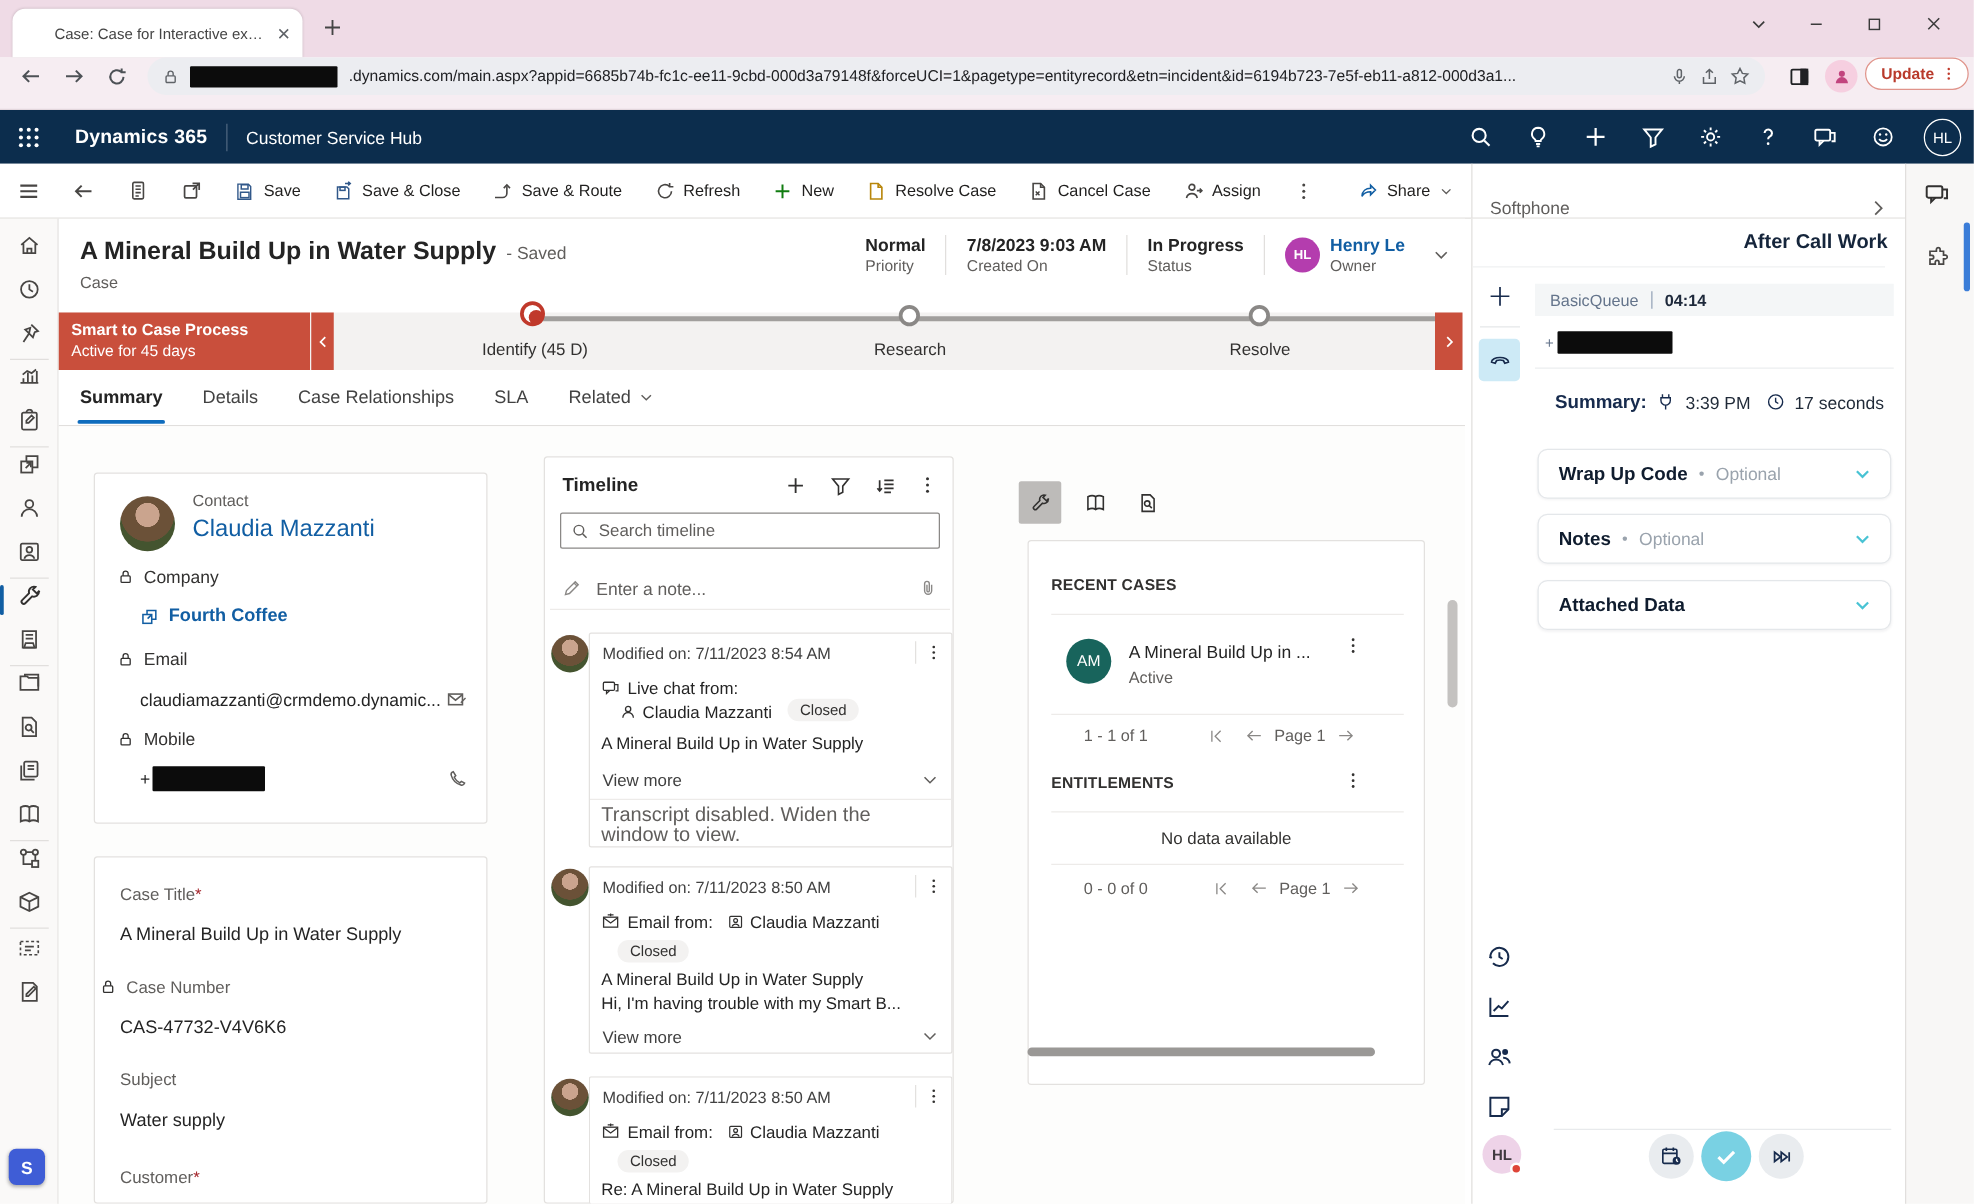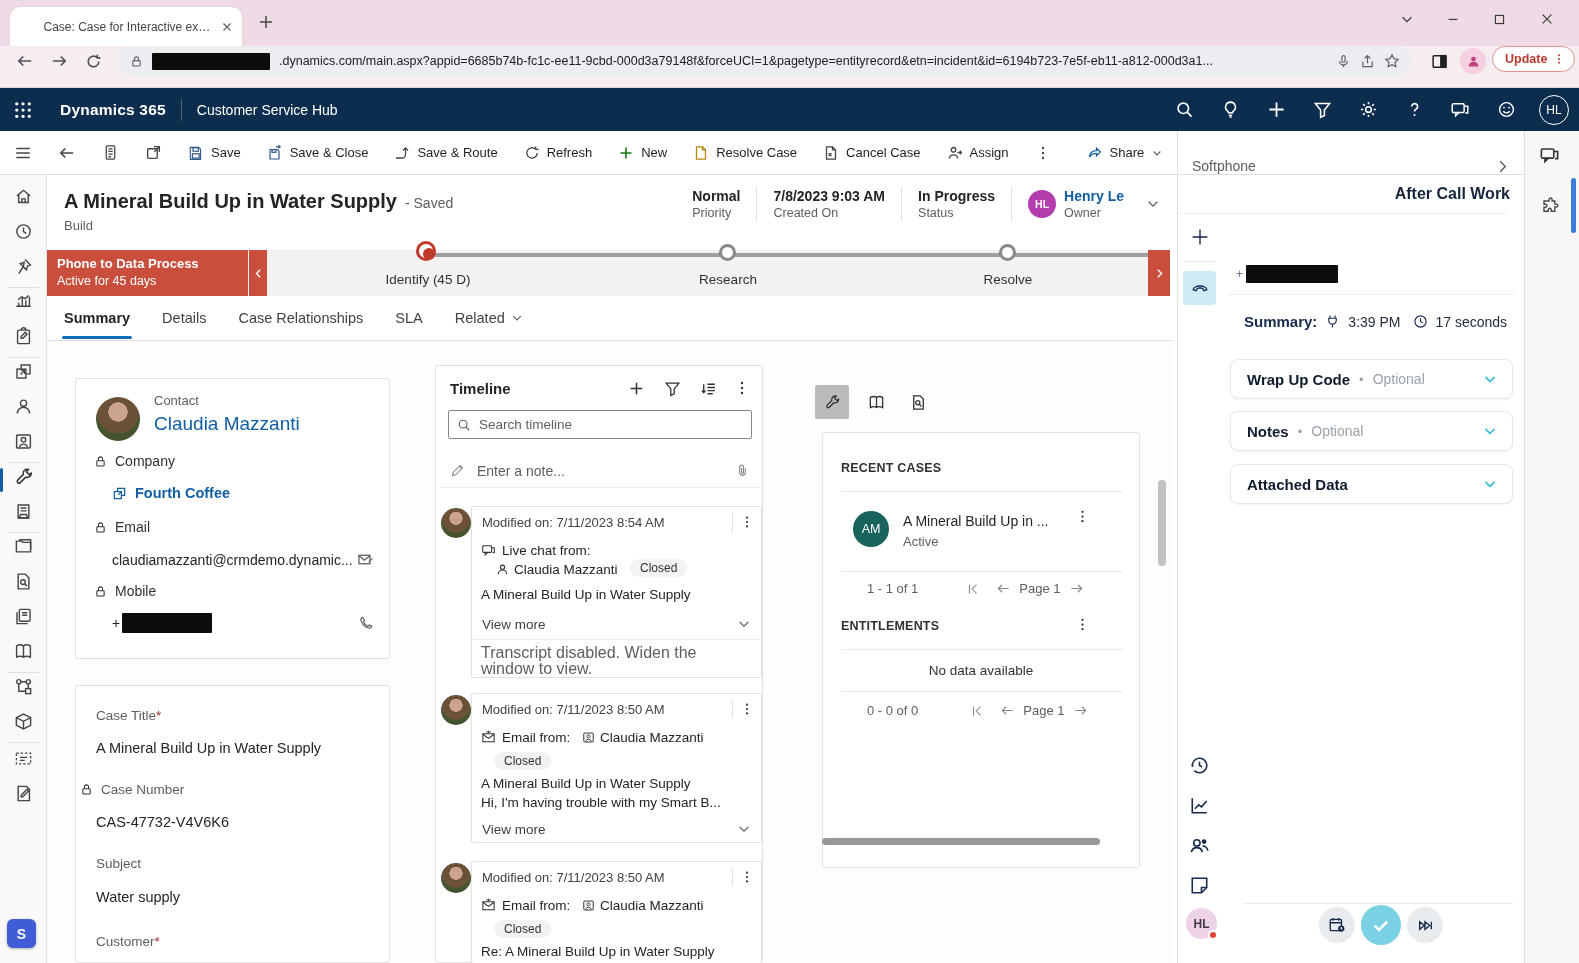--- a/index.html
+++ b/index.html
@@ -590,21 +590,21 @@
       </span>
     <span class="sbadge">S</span>
   </div>
 
   <div class="r formarea">
 
     <div class="rtitle">
       <h1>A Mineral Build Up in Water Supply</h1>
       <span class="saved">- Saved</span>
     </div>
-    <div class="rentity">Build</div>
+    <div class="rentity">Case</div>
 
     <div class="hfields">
       <div class="hf" style="text-align:left">
         <div class="hfv">Normal</div>
         <div class="hfl">Priority</div>
       </div>
       <div class="hf">
         <div class="hfv">7/8/2023 9:03 AM</div>
         <div class="hfl">Created On</div>
       </div>
@@ -621,21 +621,21 @@
       </div>
       <span class="ic" style="color:#605e5c;margin-left:6px">
           <svg width="14" height="14" viewBox="0 0 16 16" stroke="currentColor" stroke-width="1.5" fill="none">
             <path d="M3 5.5l5 5 5-5"></path>
           </svg>
         </span>
     </div>
 
     <div class="bpf">
       <div class="bpf-red">
-        <div class="n">Phone to Data Process</div>
+        <div class="n">Smart to Case Process</div>
         <div class="s">Active for 45 days</div>
       </div>
       <div class="bpf-chl">
           <svg width="11" height="11" viewBox="0 0 16 16" stroke="#fff" stroke-width="2" fill="none">
             <path d="M10.5 2.5 5 8l5.5 5.5"></path>
           </svg>
         </div>
       <div class="bpf-line"></div>
       <span class="dot active" style="left:369px"></span>
       <span class="dot" style="left:672px"></span>
@@ -1012,20 +1012,25 @@
           <path d="M8 2v12M2 8h12"></path>
         </svg>
       </span>
     <span style="position:absolute;left:6px;top:86px;width:32px;height:1px;background:#e5e7e9"></span>
     <span class="ic" style="position:absolute;left:5px;top:96px;width:33px;height:34px;background:#cdeaf6;border-radius:4px;color:#172b4d">
         <svg width="18" height="18" viewBox="0 0 16 16" stroke="currentColor" stroke-width="1.2" fill="none">
           <path d="M2 9.5C2 7.6 4.7 6.2 8 6.2s6 1.4 6 3.3l-2.6.8-1-1.9a7.7 7.7 0 0 0-4.8 0l-1 1.9z"></path>
         </svg>
       </span>
 
+    <div class="queuebar">
+      <span class="qname">BasicQueue</span>
+      <span class="qbar"></span>
+      <span class="qtime">04:14</span>
+    </div>
     <div class="numrow">
       <span style="font-size:12px;color:#64748b">+</span>
       <span class="redact" style="width:92px;height:18px"></span>
     </div>
 
     <div style="position:absolute;left:66px;top:138px;display:flex;align-items:center;gap:8px">
       <span style="font-size:15px;font-weight:bold;color:#172b4d">Summary:</span>
       <span class="ic" style="color:#172b4d">
           <svg width="15" height="15" viewBox="0 0 16 16" stroke="currentColor" stroke-width="1.2" fill="none">
             <path d="M5.3 1.5v3M10.7 1.5v3M4 4.5h8v2.3a4 4 0 0 1-8 0zM8 10.8v3.7"></path>

